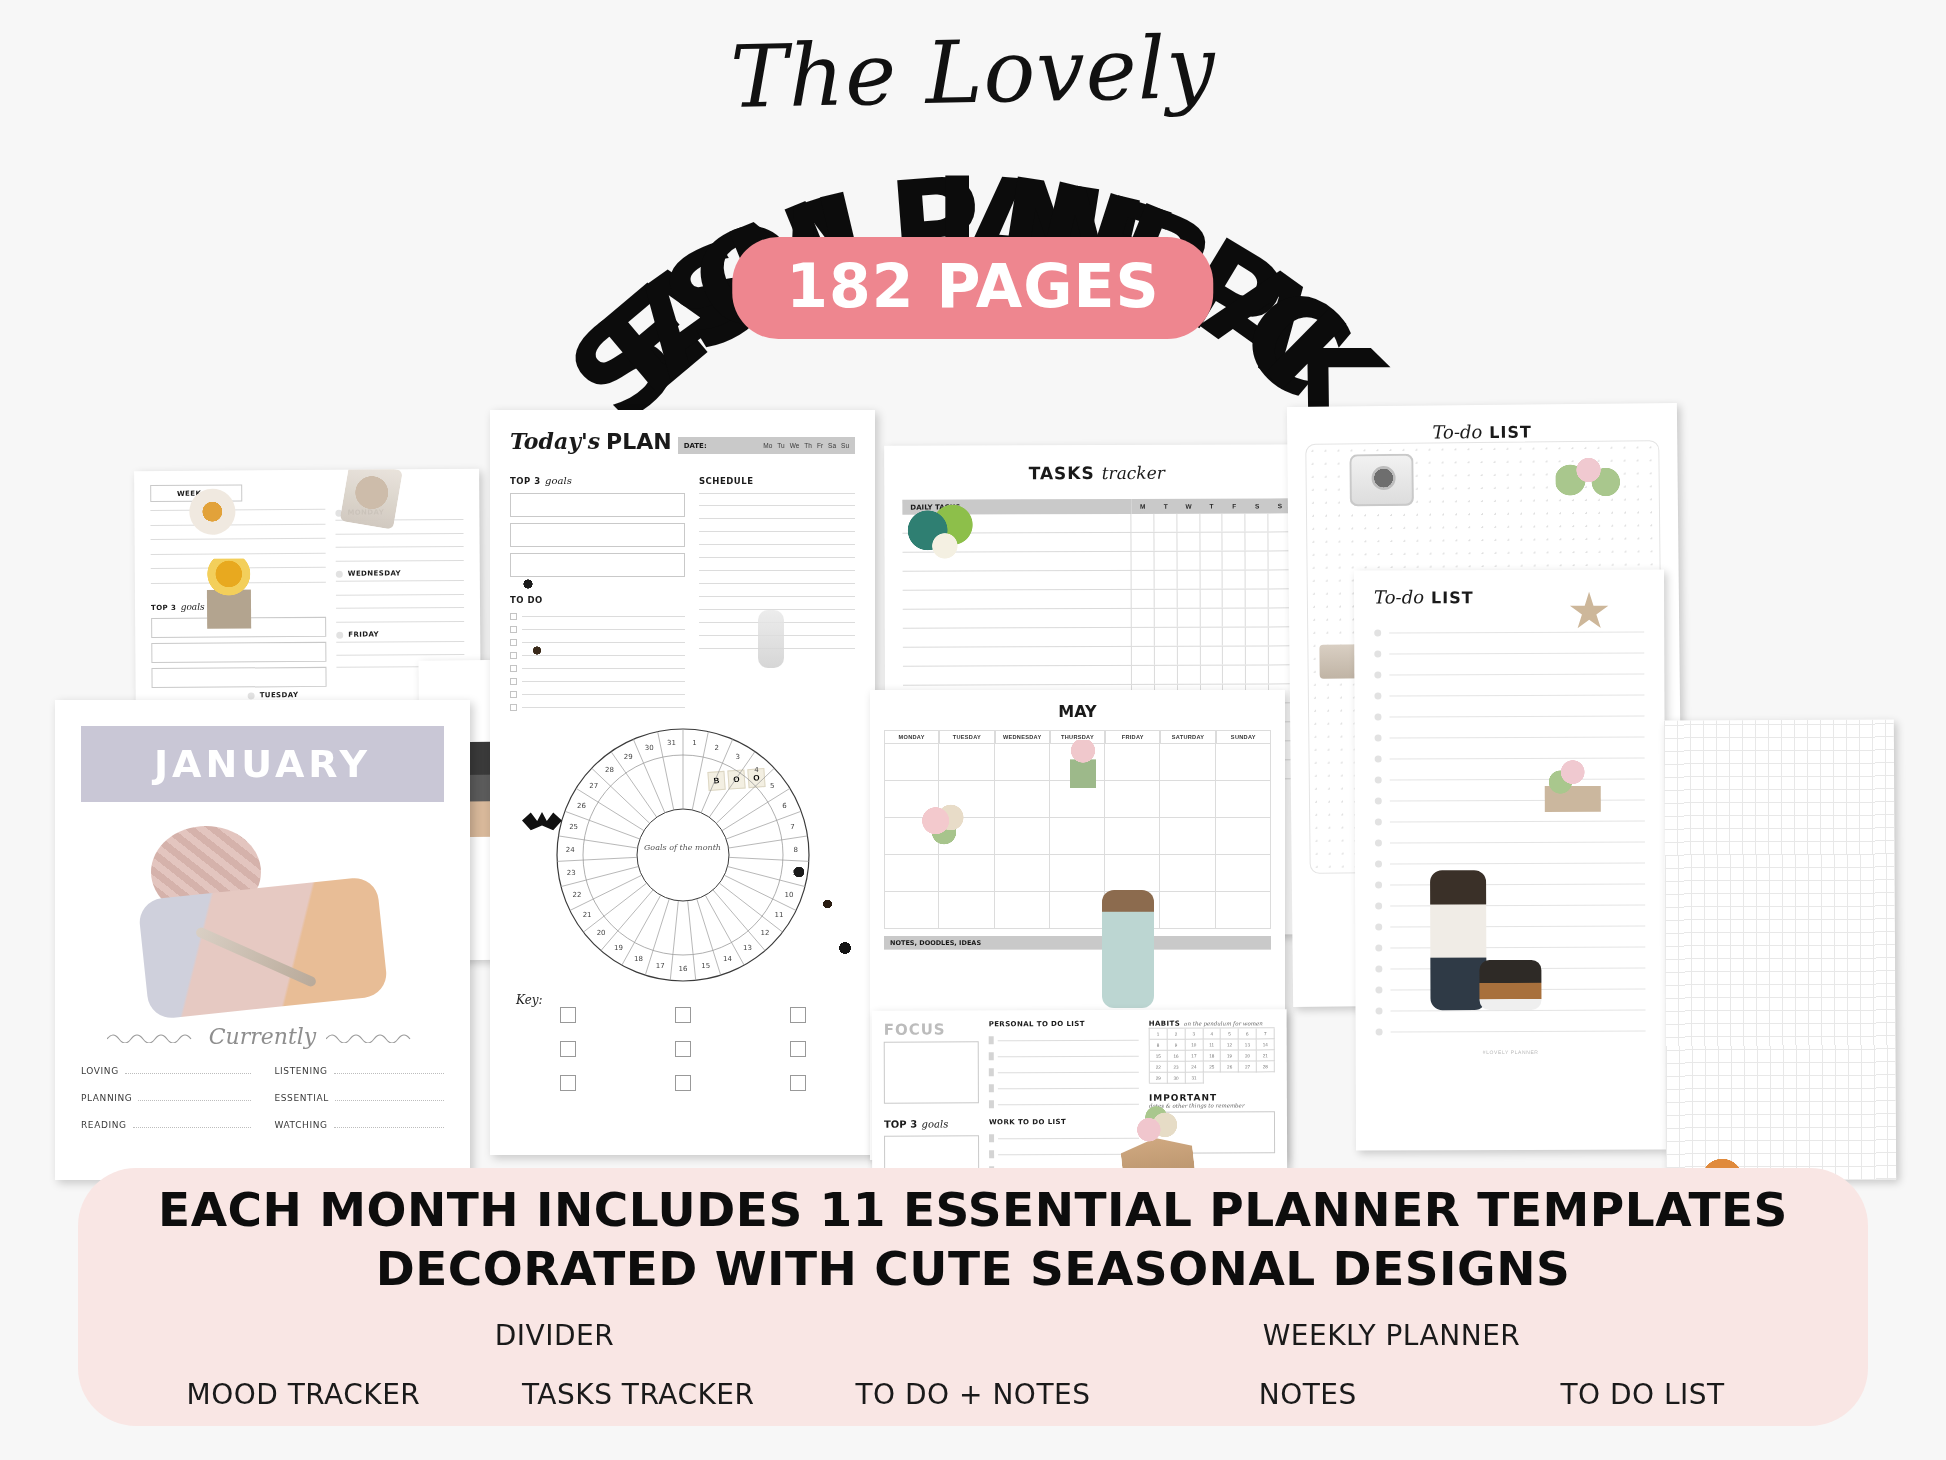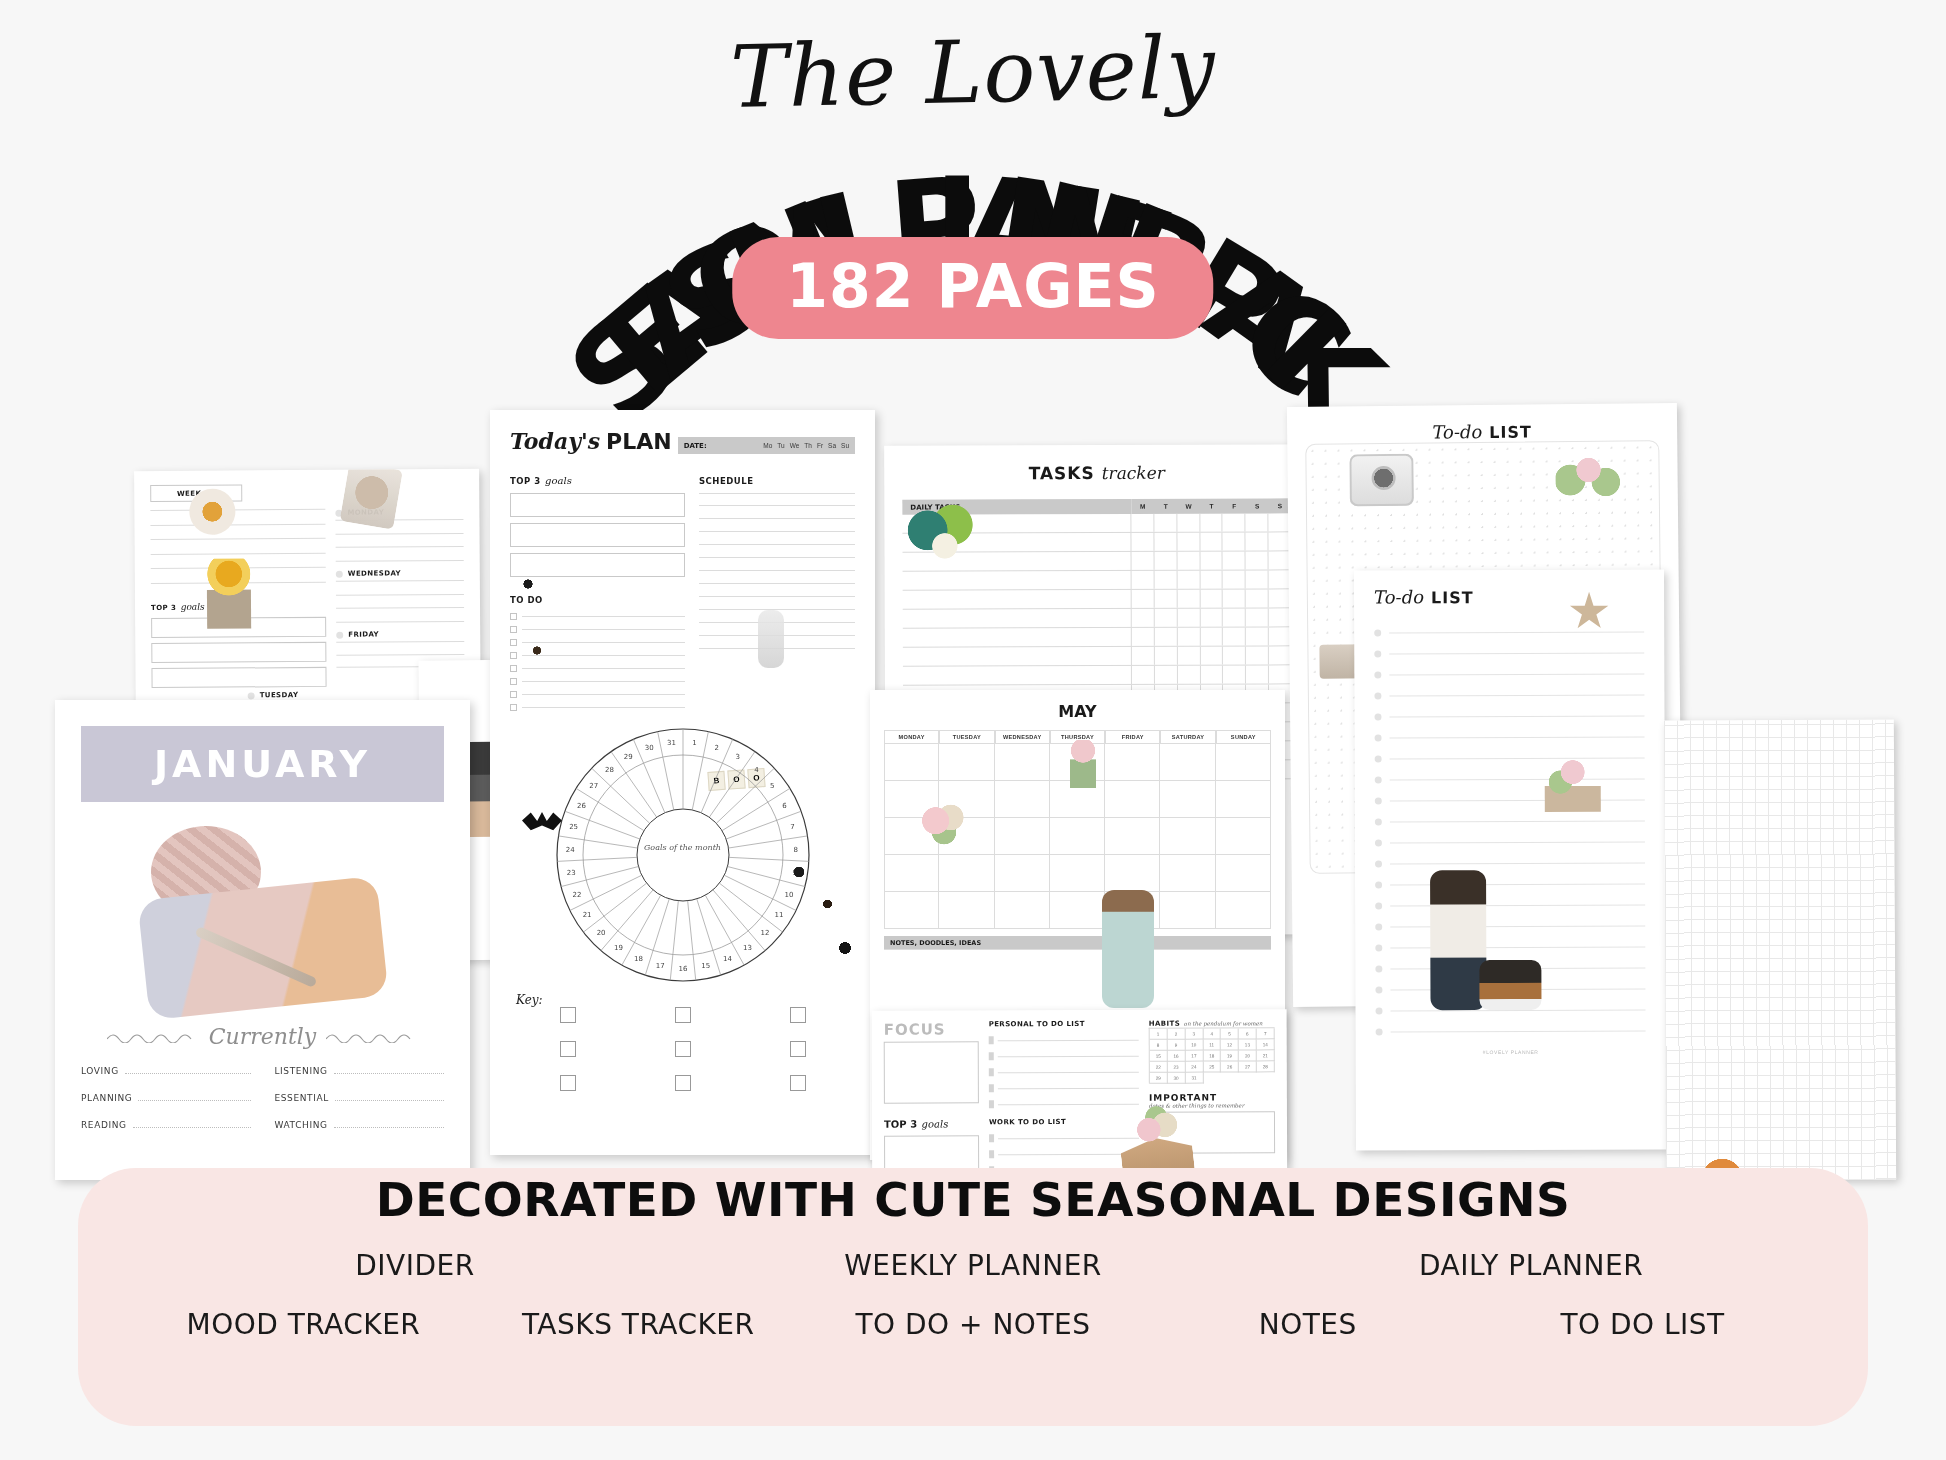--- a/index.html
+++ b/index.html
@@ -978,25 +978,25 @@
             <div style="flex: 1 1 0%; display: flex; align-items: baseline; gap: 6px;">
               <span style="font-size: 9px; letter-spacing: 0.6px; color: rgb(58, 58, 58); font-family: &quot;DejaVu Sans&quot;, sans-serif;">WATCHING</span>
               <span style="flex: 1 1 0%; border-bottom: 1px dotted rgb(189, 189, 189); height: 9px;"></span>
             </div>
           </div>
         </div>
     </div>
   </div>
 
   <div class="banner">
+    <div class="banner-h">EACH MONTH INCLUDES 11 ESSENTIAL PLANNER TEMPLATES</div>
     <div class="banner-h" style="padding-top:4px;">DECORATED WITH CUTE SEASONAL DESIGNS</div>
     <div class="banner-row r1">
       <span>DIVIDER</span>
       <span>WEEKLY PLANNER</span>
-      <span>DAILY PLANNER</span>
     </div>
     <div class="banner-row r2">
       <span>MOOD TRACKER</span>
       <span>TASKS TRACKER</span>
       <span>TO DO + NOTES</span>
       <span>NOTES</span>
       <span>TO DO LIST</span>
     </div>
   </div>
 

